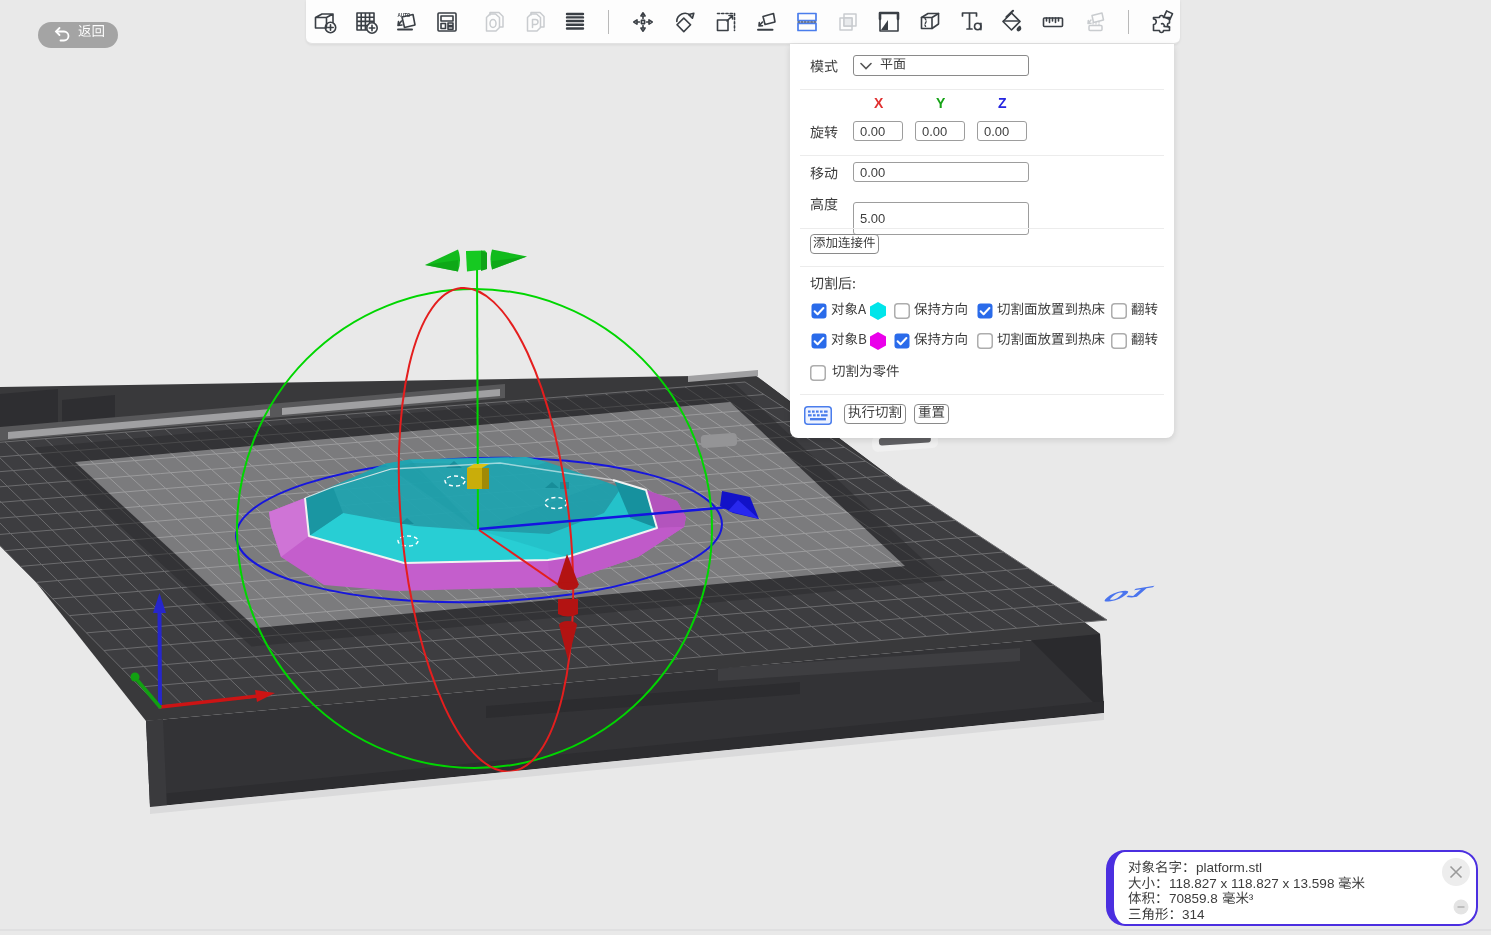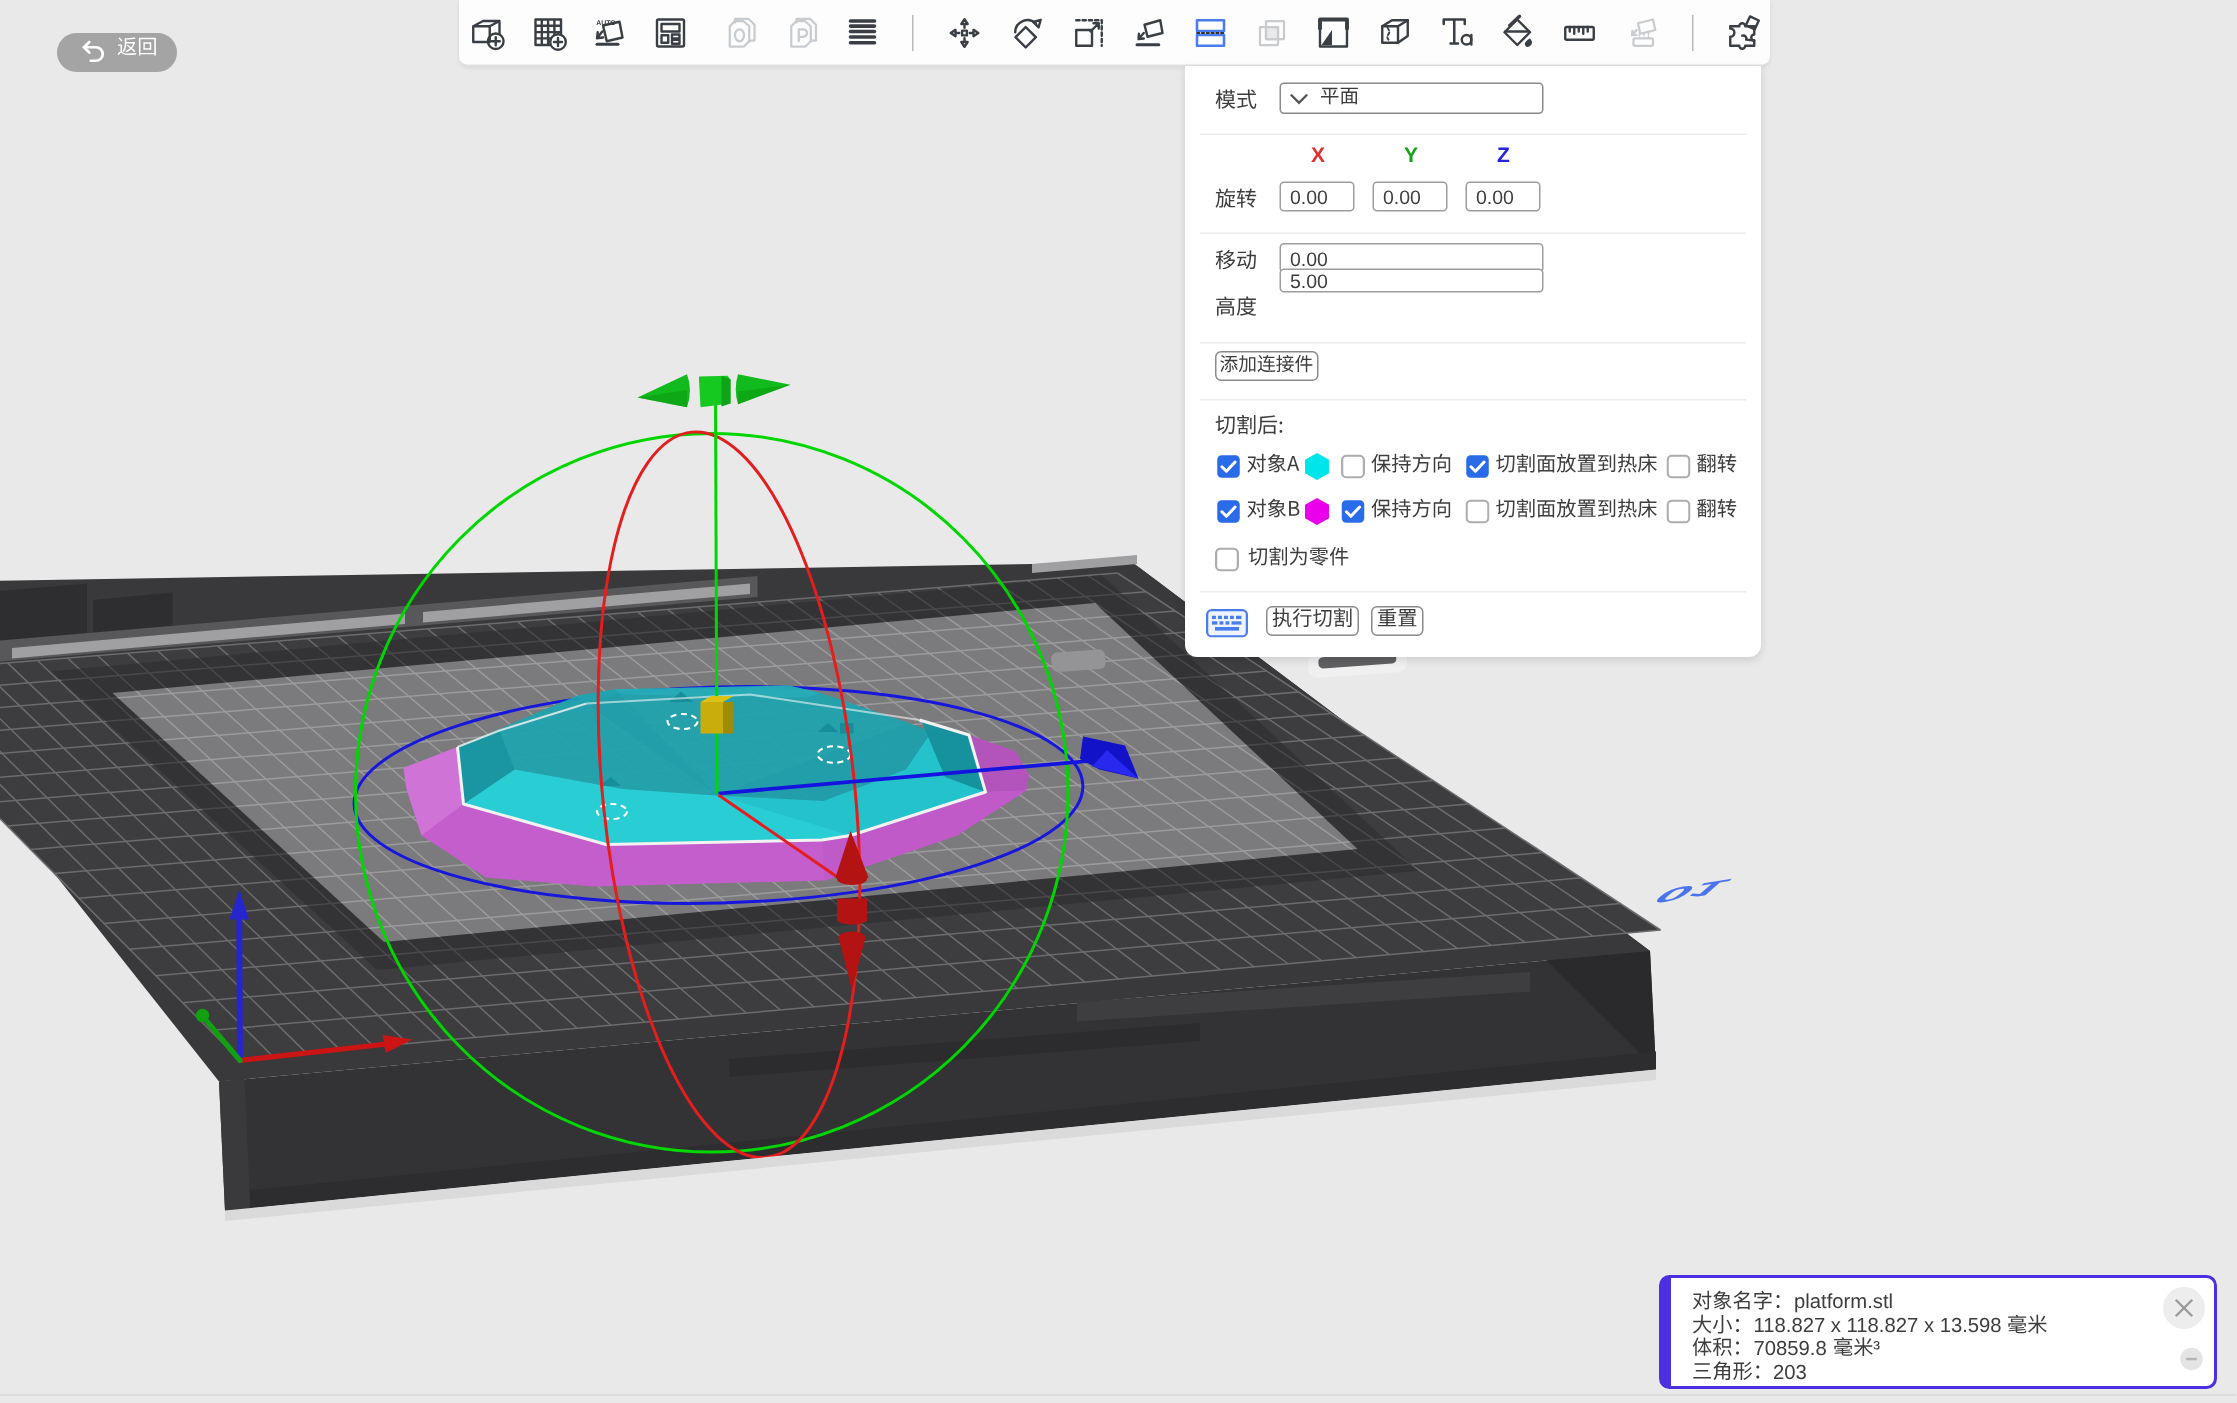--- a/index.html
+++ b/index.html
@@ -13,21 +13,21 @@
 #panel{position:absolute;left:790px;top:44px;width:384px;height:394px;background:#fff;
  border-radius:0 0 8px 8px;box-shadow:0 2px 6px rgba(0,0,0,.12)}
 .abs{position:absolute}
 .hr{position:absolute;left:10px;width:364px;height:1px;background:#ececec}
 .inp{position:absolute;border:1px solid #9d9d9d;border-radius:3px;background:#fff;
  display:flex;align-items:center;padding-left:6px;font-size:13px;color:#3d3d3d}
 .btn{position:absolute;border:1px solid #8a8a8a;border-radius:4px;background:#fff;
  display:flex;align-items:center;justify-content:center}
 .xyz{font-size:14px;font-weight:700;position:absolute}
 #infocard{position:absolute;left:1106px;top:850px;width:372px;height:76px;background:#fff;
- border:2px solid #4b2fe0;border-left:8px solid #4b2fe0;border-radius:7px}
+ border:2px solid #4b2fe0;border-left:8px solid #4b2fe0;border-radius:19px}
 .icrow{position:absolute;left:14px;display:flex;align-items:flex-start;height:15px}
 .icrow .lat{font-size:13.5px;color:#3c3c3c;line-height:16px}
 .xbtn{position:absolute;right:5px;top:5px}
 .minbtn{position:absolute;right:7px;bottom:5px}
 </style></head>
 <body>
 <svg id="scene" width="1491" height="935" viewBox="0 0 1491 935">
     <polygon points="146.0,721.0 1100.0,634.0 1104.0,713.0 150.0,807.0" fill="#333336"></polygon>
     <polygon points="1100,634 1104,713 820,430 755,375" fill="#2a2a2d"></polygon>
     <polygon points="150,795 1104,701 1104,713 150,807" fill="#2d2d30"></polygon>
@@ -326,21 +326,21 @@
     <div class="inp" style="left:125px;top:77px;width:50px;height:20px">0.00</div>
     <div class="inp" style="left:187px;top:77px;width:50px;height:20px">0.00</div>
     <div class="hr" style="top:111px"></div>
     <div class="abs" style="left:20px;top:122px"><svg width="28" height="19" viewBox="0 0 28 19" style="overflow:visible">
         <path transform="translate(0,12.4) scale(0.014)" d="M340 -831C273 -800 157 -771 57 -752C66 -735 76 -710 79 -694C117 -700 158 -707 199 -716V-553H47V-483H184C149 -369 89 -238 33 -166C45 -148 63 -118 71 -97C117 -160 163 -262 199 -365V81H269V-380C298 -335 333 -277 347 -247L391 -307C373 -332 294 -432 269 -460V-483H392V-553H269V-733C312 -744 353 -757 387 -771ZM511 -589C544 -569 581 -541 608 -516C539 -478 461 -450 383 -432C396 -417 414 -392 422 -374C622 -427 816 -534 902 -723L854 -747L841 -744H653C676 -771 697 -798 715 -825L638 -840C593 -766 504 -681 380 -620C396 -610 419 -585 431 -569C492 -602 544 -640 589 -680H798C766 -631 721 -589 669 -553C640 -578 600 -607 566 -626ZM559 -194C598 -169 642 -133 673 -103C582 -41 473 0 361 22C374 38 392 65 400 84C647 26 870 -103 958 -366L909 -388L896 -385H722C743 -410 760 -436 776 -462L699 -477C649 -387 545 -285 394 -215C411 -204 432 -179 443 -163C532 -208 605 -262 664 -320H861C829 -252 784 -194 729 -146C698 -176 654 -209 615 -232Z M1089 -758V-691H1476V-758ZM1653 -823C1653 -752 1653 -680 1650 -609H1507V-537H1647C1635 -309 1595 -100 1458 25C1478 36 1504 61 1517 79C1664 -61 1707 -289 1721 -537H1870C1859 -182 1846 -49 1819 -19C1809 -7 1798 -4 1780 -4C1759 -4 1706 -4 1650 -10C1663 12 1671 43 1673 64C1726 68 1781 68 1812 65C1844 62 1864 53 1884 27C1919 -17 1931 -159 1945 -571C1945 -582 1945 -609 1945 -609H1724C1726 -680 1727 -752 1727 -823ZM1089 -44 1090 -45V-43C1113 -57 1149 -68 1427 -131L1446 -64L1512 -86C1493 -156 1448 -275 1410 -365L1348 -348C1368 -301 1388 -246 1406 -194L1168 -144C1207 -234 1245 -346 1270 -451H1494V-520H1054V-451H1193C1167 -334 1125 -216 1111 -183C1094 -145 1081 -118 1065 -113C1074 -95 1085 -59 1089 -44Z" fill="#3d3d3d"></path>
       </svg></div>
     <div class="inp" style="left:63px;top:118px;width:176px;height:20px">0.00</div>
     <div class="abs" style="left:20px;top:153px"><svg width="28" height="19" viewBox="0 0 28 19" style="overflow:visible">
         <path transform="translate(0,12.4) scale(0.014)" d="M286 -559H719V-468H286ZM211 -614V-413H797V-614ZM441 -826 470 -736H59V-670H937V-736H553C542 -768 527 -810 513 -843ZM96 -357V79H168V-294H830V1C830 12 825 16 813 16C801 16 754 17 711 15C720 31 731 54 735 72C799 72 842 72 869 63C896 53 905 37 905 0V-357ZM281 -235V21H352V-29H706V-235ZM352 -179H638V-85H352Z M1386 -644V-557H1225V-495H1386V-329H1775V-495H1937V-557H1775V-644H1701V-557H1458V-644ZM1701 -495V-389H1458V-495ZM1757 -203C1713 -151 1651 -110 1579 -78C1508 -111 1450 -153 1408 -203ZM1239 -265V-203H1369L1335 -189C1376 -133 1431 -86 1497 -47C1403 -17 1298 1 1192 10C1203 27 1217 56 1222 74C1347 60 1469 35 1576 -7C1675 37 1792 65 1918 80C1927 61 1946 31 1962 15C1852 5 1749 -15 1660 -46C1748 -93 1821 -157 1867 -243L1820 -268L1807 -265ZM1473 -827C1487 -801 1502 -769 1513 -741H1126V-468C1126 -319 1119 -105 1037 46C1056 52 1089 68 1104 80C1188 -78 1201 -309 1201 -469V-670H1948V-741H1598C1586 -773 1566 -813 1548 -845Z" fill="#3d3d3d"></path>
       </svg></div>
-    <div class="inp" style="left:63px;top:135px;width:176px;height:16px">5.00</div>
+    <div class="inp" style="left:63px;top:158px;width:176px;height:33px">5.00</div>
     <div class="hr" style="top:184px"></div>
     <div class="btn" style="left:20px;top:190px;width:69px;height:20px">
       <svg width="63" height="17" viewBox="0 0 63 17" style="overflow:visible">
         <path transform="translate(0,11.1) scale(0.0125)" d="M407 -289C384 -213 342 -126 280 -75L335 -34C400 -92 441 -186 466 -266ZM643 -254C672 -187 701 -99 709 -40L770 -63C760 -120 732 -207 699 -273ZM766 -281C823 -205 883 -100 907 -31L970 -63C944 -132 884 -233 825 -309ZM533 -397V-3C533 9 529 13 515 13C502 13 459 14 409 12C418 33 427 60 430 80C497 80 541 79 568 68C595 57 603 37 603 -2V-397ZM85 -777C143 -748 213 -701 246 -667L291 -728C256 -761 186 -804 129 -831ZM38 -506C98 -480 170 -437 205 -405L248 -466C212 -498 140 -537 79 -561ZM60 25 127 67C171 -22 221 -139 259 -239L199 -281C157 -173 100 -49 60 25ZM327 -783V-713H548C537 -667 522 -622 503 -579H281V-508H466C416 -427 347 -357 254 -311C268 -297 290 -270 300 -254C414 -313 494 -403 550 -508H676C732 -408 826 -316 922 -270C933 -288 956 -314 971 -328C888 -363 807 -431 754 -508H954V-579H584C601 -622 615 -667 627 -713H920V-783Z M1572 -716V65H1644V-9H1838V57H1913V-716ZM1644 -81V-643H1838V-81ZM1195 -827 1194 -650H1053V-577H1192C1185 -325 1154 -103 1028 29C1047 41 1074 64 1086 81C1221 -66 1256 -306 1265 -577H1417C1409 -192 1400 -55 1379 -26C1370 -13 1360 -9 1345 -10C1327 -10 1284 -10 1237 -14C1250 7 1257 39 1259 61C1304 64 1350 65 1378 61C1407 57 1426 48 1444 22C1475 -21 1482 -167 1490 -612C1490 -623 1490 -650 1490 -650H1267L1269 -827Z M2083 -792C2134 -735 2196 -658 2223 -609L2285 -651C2255 -699 2193 -775 2141 -829ZM2248 -501H2045V-431H2176V-117C2133 -99 2082 -52 2030 9L2086 82C2132 12 2177 -52 2208 -52C2230 -52 2264 -16 2306 12C2378 58 2463 69 2593 69C2694 69 2879 63 2950 58C2952 35 2964 -5 2974 -26C2873 -15 2720 -6 2596 -6C2479 -6 2391 -13 2325 -56C2290 -78 2267 -98 2248 -110ZM2376 -408C2385 -417 2420 -423 2468 -423H2622V-286H2316V-216H2622V-32H2699V-216H2941V-286H2699V-423H2893L2894 -493H2699V-616H2622V-493H2458C2488 -545 2517 -606 2545 -670H2923V-736H2571L2602 -819L2524 -840C2515 -805 2503 -770 2490 -736H2324V-670H2464C2440 -612 2417 -565 2406 -546C2386 -510 2369 -485 2352 -481C2360 -461 2373 -424 2376 -408Z M3456 -635C3485 -595 3515 -539 3528 -504L3588 -532C3575 -566 3543 -619 3513 -659ZM3160 -839V-638H3041V-568H3160V-347C3110 -332 3064 -318 3028 -309L3047 -235L3160 -272V-9C3160 4 3155 8 3143 8C3132 8 3096 8 3057 7C3066 27 3076 59 3078 77C3136 78 3173 75 3196 63C3220 51 3230 31 3230 -10V-295L3329 -327L3319 -397L3230 -369V-568H3330V-638H3230V-839ZM3568 -821C3584 -795 3601 -764 3614 -735H3383V-669H3926V-735H3693C3678 -766 3657 -803 3637 -832ZM3769 -658C3751 -611 3714 -545 3684 -501H3348V-436H3952V-501H3758C3785 -540 3814 -591 3840 -637ZM3765 -261C3745 -198 3715 -148 3671 -108C3615 -131 3558 -151 3504 -168C3523 -196 3544 -228 3564 -261ZM3400 -136C3465 -116 3537 -91 3606 -62C3536 -23 3442 1 3320 14C3333 29 3345 57 3352 78C3496 57 3604 24 3682 -29C3764 8 3837 47 3886 82L3935 25C3886 -9 3817 -44 3741 -78C3788 -126 3820 -186 3840 -261H3963V-326H3601C3618 -357 3633 -388 3646 -418L3576 -431C3562 -398 3544 -362 3524 -326H3335V-261H3486C3457 -215 3427 -171 3400 -136Z M4317 -341V-268H4604V80H4679V-268H4953V-341H4679V-562H4909V-635H4679V-828H4604V-635H4470C4483 -680 4494 -728 4504 -775L4432 -790C4409 -659 4367 -530 4309 -447C4327 -438 4359 -420 4373 -409C4400 -451 4425 -504 4446 -562H4604V-341ZM4268 -836C4214 -685 4126 -535 4032 -437C4045 -420 4067 -381 4075 -363C4107 -397 4137 -437 4167 -480V78H4239V-597C4277 -667 4311 -741 4339 -815Z" fill="#3d3d3d"></path>
       </svg>
     </div>
     <div class="hr" style="top:222px"></div>
     <div class="abs" style="left:20px;top:232px"><svg width="46" height="19" viewBox="0 0 46 19" style="overflow:visible">
         <path transform="translate(0,12.4) scale(0.014)" d="M420 -752V-680H581C576 -391 559 -117 311 20C330 33 354 60 366 79C627 -74 650 -368 656 -680H863C850 -228 836 -60 803 -23C792 -8 782 -5 764 -5C742 -5 689 -6 630 -11C643 11 652 44 653 66C707 69 762 70 795 67C829 63 851 53 873 22C913 -29 925 -199 939 -710C939 -721 940 -752 940 -752ZM150 -67C171 -86 203 -104 441 -211C436 -226 430 -256 427 -277L231 -194V-497L433 -541L421 -608L231 -568V-801H159V-553L28 -525L40 -456L159 -482V-207C159 -167 133 -145 115 -135C127 -119 145 -86 150 -67Z M1675 -703V-161H1743V-703ZM1855 -834V-15C1855 2 1849 7 1832 8C1816 8 1763 8 1704 6C1715 27 1724 59 1727 78C1809 79 1857 77 1885 65C1914 52 1926 31 1926 -16V-834ZM1126 -221V80H1190V27H1483V73H1549V-221H1374V-299H1599V-355H1374V-423H1525V-479H1374V-543H1549V-596H1608V-745H1388C1379 -774 1360 -815 1343 -845L1273 -827C1287 -802 1300 -772 1308 -745H1066V-590H1121V-543H1307V-479H1145V-423H1307V-355H1068V-299H1307V-221ZM1307 -656V-599H1133V-688H1539V-599H1374V-656ZM1190 -32V-156H1483V-32Z M2151 -750V-491C2151 -336 2140 -122 2032 30C2050 40 2082 66 2095 82C2210 -81 2227 -324 2227 -491H2954V-563H2227V-687C2456 -702 2711 -729 2885 -771L2821 -832C2667 -793 2388 -764 2151 -750ZM2312 -348V81H2387V29H2802V79H2881V-348ZM2387 -41V-278H2802V-41Z M3139 -390C3175 -390 3205 -418 3205 -460C3205 -501 3175 -530 3139 -530C3102 -530 3073 -501 3073 -460C3073 -418 3102 -390 3139 -390ZM3139 13C3175 13 3205 -15 3205 -56C3205 -98 3175 -126 3139 -126C3102 -126 3073 -98 3073 -56C3073 -15 3102 13 3139 13Z" fill="#3d3d3d"></path>
       </svg></div>
@@ -462,21 +462,21 @@
       <span style="width:4px"></span>
       <svg width="27" height="18" viewBox="0 0 27 18" style="overflow:visible">
         <path transform="translate(0,11.9) scale(0.0135)" d="M70 -421V-256H137V-366H864V-262H932V-421ZM268 -601H737V-522H268ZM194 -648V-474H816V-648ZM430 -826C444 -807 458 -783 470 -761H55V-701H947V-761H555C541 -787 519 -822 499 -849ZM727 -356C605 -327 378 -306 196 -297C202 -284 209 -265 211 -252C280 -255 356 -260 431 -266V-212L127 -192L132 -143L431 -163V-107L79 -84L84 -32L431 -55V-30C431 48 464 66 584 66C609 66 809 66 837 66C925 66 949 43 959 -49C938 -53 911 -61 894 -71C890 -1 880 10 830 10C787 10 618 10 586 10C518 10 504 3 504 -30V-60L905 -87L900 -138L504 -112V-168L846 -191L841 -239L504 -217V-273C601 -283 691 -296 759 -311Z M1813 -791C1779 -712 1716 -604 1667 -539L1731 -509C1782 -572 1845 -672 1894 -758ZM1116 -753C1173 -679 1232 -580 1253 -516L1327 -549C1302 -614 1242 -711 1184 -782ZM1459 -839V-455H1058V-380H1400C1313 -239 1168 -100 1035 -29C1053 -13 1077 15 1091 34C1223 -47 1366 -190 1459 -343V80H1538V-346C1634 -198 1779 -54 1911 25C1924 5 1949 -25 1968 -39C1835 -108 1688 -244 1598 -380H1941V-455H1538V-839Z" fill="#3c3c3c"></path>
       </svg>
       <span class="lat">³</span>
     </div>
     <div class="icrow" style="top:54.5px">
       <svg width="54" height="18" viewBox="0 0 54 18" style="overflow:visible">
         <path transform="translate(0,11.9) scale(0.0135)" d="M123 -743V-667H879V-743ZM187 -416V-341H801V-416ZM65 -69V7H934V-69Z M1266 -540H1486V-414H1266ZM1266 -608H1263C1293 -641 1321 -676 1346 -710H1628C1605 -675 1576 -638 1547 -608ZM1799 -540V-414H1562V-540ZM1337 -843C1287 -742 1191 -620 1056 -529C1074 -518 1099 -492 1112 -474C1140 -494 1166 -515 1190 -537V-358C1190 -234 1177 -77 1066 34C1082 44 1111 73 1123 88C1190 22 1227 -64 1246 -151H1486V58H1562V-151H1799V-18C1799 -2 1793 3 1776 3C1759 4 1698 5 1636 2C1646 23 1659 56 1663 77C1745 77 1800 76 1833 63C1865 51 1875 28 1875 -17V-608H1635C1673 -650 1711 -698 1736 -742L1685 -778L1673 -774H1389L1420 -827ZM1266 -348H1486V-218H1258C1264 -263 1266 -308 1266 -348ZM1799 -348V-218H1562V-348Z M2846 -824C2784 -743 2670 -658 2574 -610C2593 -596 2615 -574 2628 -557C2730 -613 2842 -703 2916 -795ZM2875 -548C2808 -461 2687 -371 2584 -319C2603 -304 2625 -281 2638 -266C2745 -325 2866 -422 2943 -520ZM2898 -278C2823 -153 2681 -42 2532 19C2552 35 2574 61 2586 79C2740 8 2883 -111 2968 -250ZM2404 -708V-449H2243V-708ZM2041 -449V-379H2171C2167 -230 2145 -83 2037 36C2055 46 2081 70 2093 86C2213 -45 2238 -211 2242 -379H2404V79H2478V-379H2586V-449H2478V-708H2573V-778H2058V-708H2172V-449Z M3250 -486C3290 -486 3326 -515 3326 -560C3326 -606 3290 -636 3250 -636C3210 -636 3174 -606 3174 -560C3174 -515 3210 -486 3250 -486ZM3250 4C3290 4 3326 -26 3326 -71C3326 -117 3290 -146 3250 -146C3210 -146 3174 -117 3174 -71C3174 -26 3210 4 3250 4Z" fill="#3c3c3c"></path>
       </svg>
-      <span class="lat">203</span>
+      <span class="lat">314</span>
     </div>
     <div class="xbtn"><svg width="30" height="30" viewBox="0 0 30 30">
         <circle cx="15" cy="15" r="14" fill="#ededed"></circle>
         <path d="M9.5 9.5 L20.5 20.5 M20.5 9.5 L9.5 20.5" stroke="#9a9a9a" stroke-width="1.6"></path>
       </svg></div>
     <div class="minbtn"><svg width="16" height="16" viewBox="0 0 16 16">
         <circle cx="8" cy="8" r="7.5" fill="#e4e4e4"></circle>
         <path d="M4.5 8 H11.5" stroke="#b5b5b5" stroke-width="1.6"></path>
       </svg></div>
   </div>

